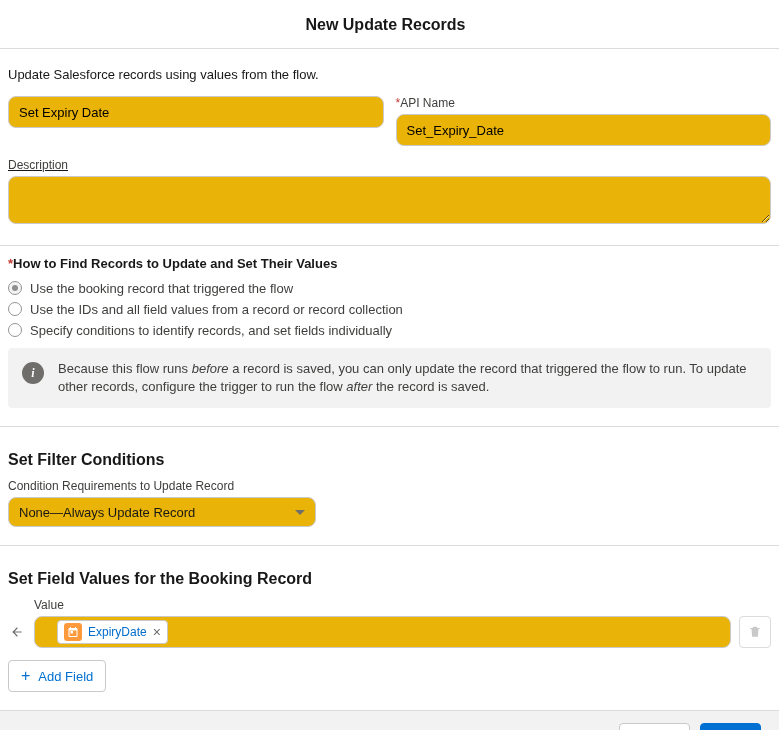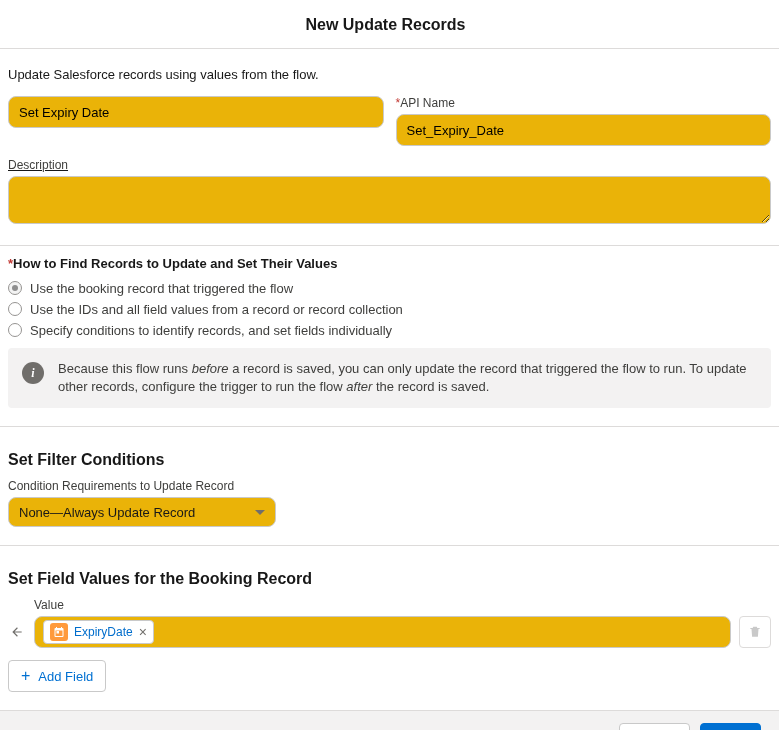--- a/index.html
+++ b/index.html
@@ -56,33 +56,33 @@
     width: 22px; height: 22px; border-radius: 50%;
     background: #706e6b; color: #fff; flex-shrink: 0;
     display: flex; align-items: center; justify-content: center;
     font-family: Georgia, serif; font-style: italic; font-weight: 700;
     font-size: 12px; margin-top: 2px;
   }
   .section-heading { font-size: 16px; font-weight: 600; margin: 14px 0 10px 0; }
   .select-box {
     height: 30px; display: flex; align-items: center;
     justify-content: space-between; padding: 0 10px;
-    width: 268px; cursor: pointer;
+    width: 308px; cursor: pointer;
   }
   .chev-down {
     width: 0; height: 0; border-left: 5px solid transparent;
     border-right: 5px solid transparent; border-top: 5px solid #706e6b;
   }
   .fv-row { display: flex; align-items: flex-end; gap: 8px; }
   .fv-field { width: 350px; }
   .fv-arrow { width: 18px; height: 32px; display:flex; align-items:center; justify-content:center; color:#706e6b; }
   .fv-value { flex: 1; }
   .pill-input {
     height: 32px; display: flex; align-items: center;
-    padding: 0 8px; gap: 4px;
+    padding: 0 22px; gap: 4px;
   }
   .pill {
     display: inline-flex; align-items: center; gap: 6px;
     border: 1px solid #c9c9c9; border-radius: 4px;
     padding: 2px 6px; font-size: 12px; background: #fff;
   }
   .pill-icon {
     width: 18px; height: 18px; border-radius: 3px;
     background: #ff9a3c; display: flex; align-items: center; justify-content: center;
   }

